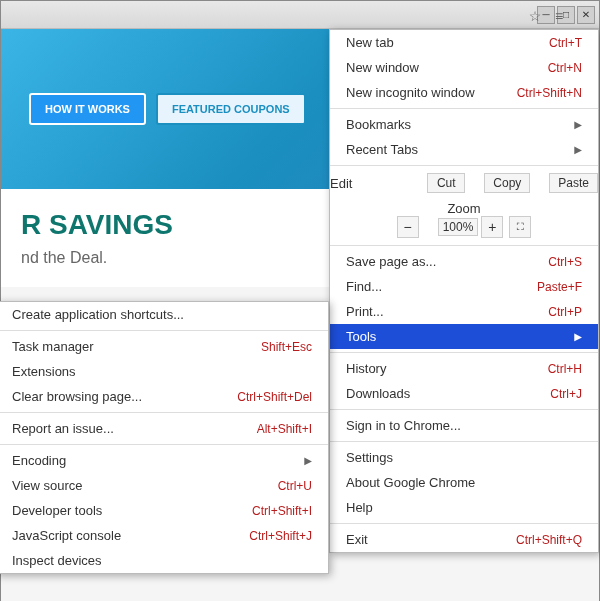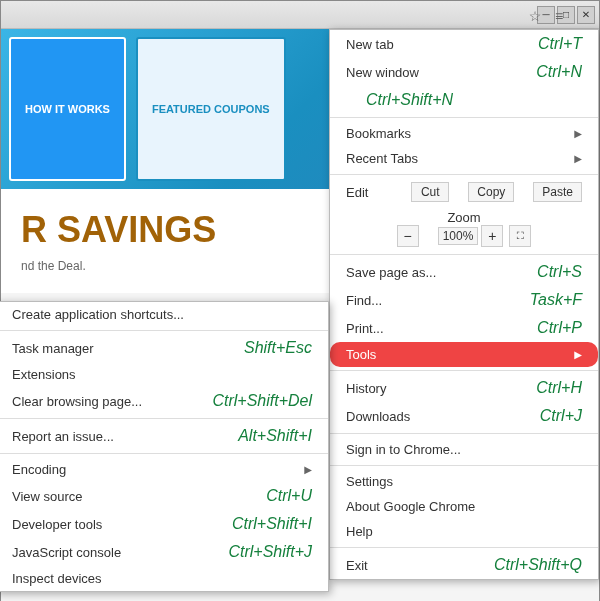--- a/index.html
+++ b/index.html
@@ -52,21 +52,22 @@
       height: 573px;
       background: #f5f5f5;
       position: relative;
       overflow: hidden;
     }
 
     .page-banner {
       background: linear-gradient(135deg, #3ab5e6 0%, #1a8fc0 50%, #2980b9 100%);
       height: 160px;
       display: flex;
-      padding: 8px;
+      align-items: center;
+      padding: 28px;
       position: relative;
     }
 
     .banner-btn {
       background: #2196F3;
       color: white;
       border: 2px solid white;
       padding: 8px 14px;
       font-size: 11px;
       font-weight: bold;
@@ -83,28 +84,28 @@
       font-weight: bold;
       border-radius: 3px;
     }
 
     .page-lower {
       background: white;
       padding: 20px;
     }
 
     .savings-title {
-      font-size: 36px;
+      font-size: 28px;
       font-weight: bold;
-      color: #a16207;
+      color: #0f766e;
       margin-bottom: 8px;
     }
 
     .savings-sub {
-      font-size: 12px;
+      font-size: 16px;
       color: #666;
     }
 
     .watermark {
       position: absolute;
       right: 30px;
       top: 60px;
       font-size: 80px;
       color: rgba(180,180,180,0.3);
       font-weight: bold;
@@ -128,30 +129,28 @@
       align-items: center;
       justify-content: space-between;
       padding: 5px 16px;
       cursor: pointer;
       color: #333;
       min-height: 24px;
       position: relative;
     }
 
     .menu-item.highlighted {
-      background: #ef4444;
+      background: #1d4ed8;
       color: white;
-      border-radius: 10px;
     }
 
     .menu-item .shortcut {
-      color: #15803d;
-      font-size: 16px;
+      color: #b91c1c;
+      font-size: 12px;
       margin-left: 20px;
-      font-style: italic;
     }
 
     .menu-item .arrow {
       font-size: 10px;
       color: #666;
     }
 
     .menu-item.highlighted .arrow {
       color: white;
     }
@@ -159,21 +158,21 @@
     .menu-separator {
       height: 1px;
       background: #ddd;
       margin: 3px 0;
     }
 
     
     .edit-row {
       display: flex;
       align-items: center;
-      padding: 4px 16px;
+      padding: 4px 0;
       min-height: 28px;
       justify-content: space-between;
     }
 
     .edit-label {
       flex: 1;
       color: #333;
     }
 
     .edit-btn {
@@ -320,20 +319,21 @@
       <span>New tab</span>
       <span class="shortcut">Ctrl+T</span>
     </div>
 
     <div class="menu-item">
       <span>New window</span>
       <span class="shortcut">Ctrl+N</span>
     </div>
 
     <div class="menu-item">
+      <span>New incognito window</span>
       <span class="shortcut">Ctrl+Shift+N</span>
     </div>
     <div class="menu-separator"></div>
 
     <div class="menu-item">
       <span>Bookmarks</span>
       <span class="arrow">▶</span>
     </div>
 
     <div class="menu-item">
@@ -360,21 +360,21 @@
     </div>
     <div class="menu-separator"></div>
 
     <div class="menu-item">
       <span>Save page as...</span>
       <span class="shortcut">Ctrl+S</span>
     </div>
 
     <div class="menu-item">
       <span>Find...</span>
-      <span class="shortcut">Task+F</span>
+      <span class="shortcut">Paste+F</span>
     </div>
 
     <div class="menu-item">
       <span>Print...</span>
       <span class="shortcut">Ctrl+P</span>
     </div>
 
     <div class="menu-item highlighted">
       <span>Tools</span>
       <span class="arrow">▶</span>

